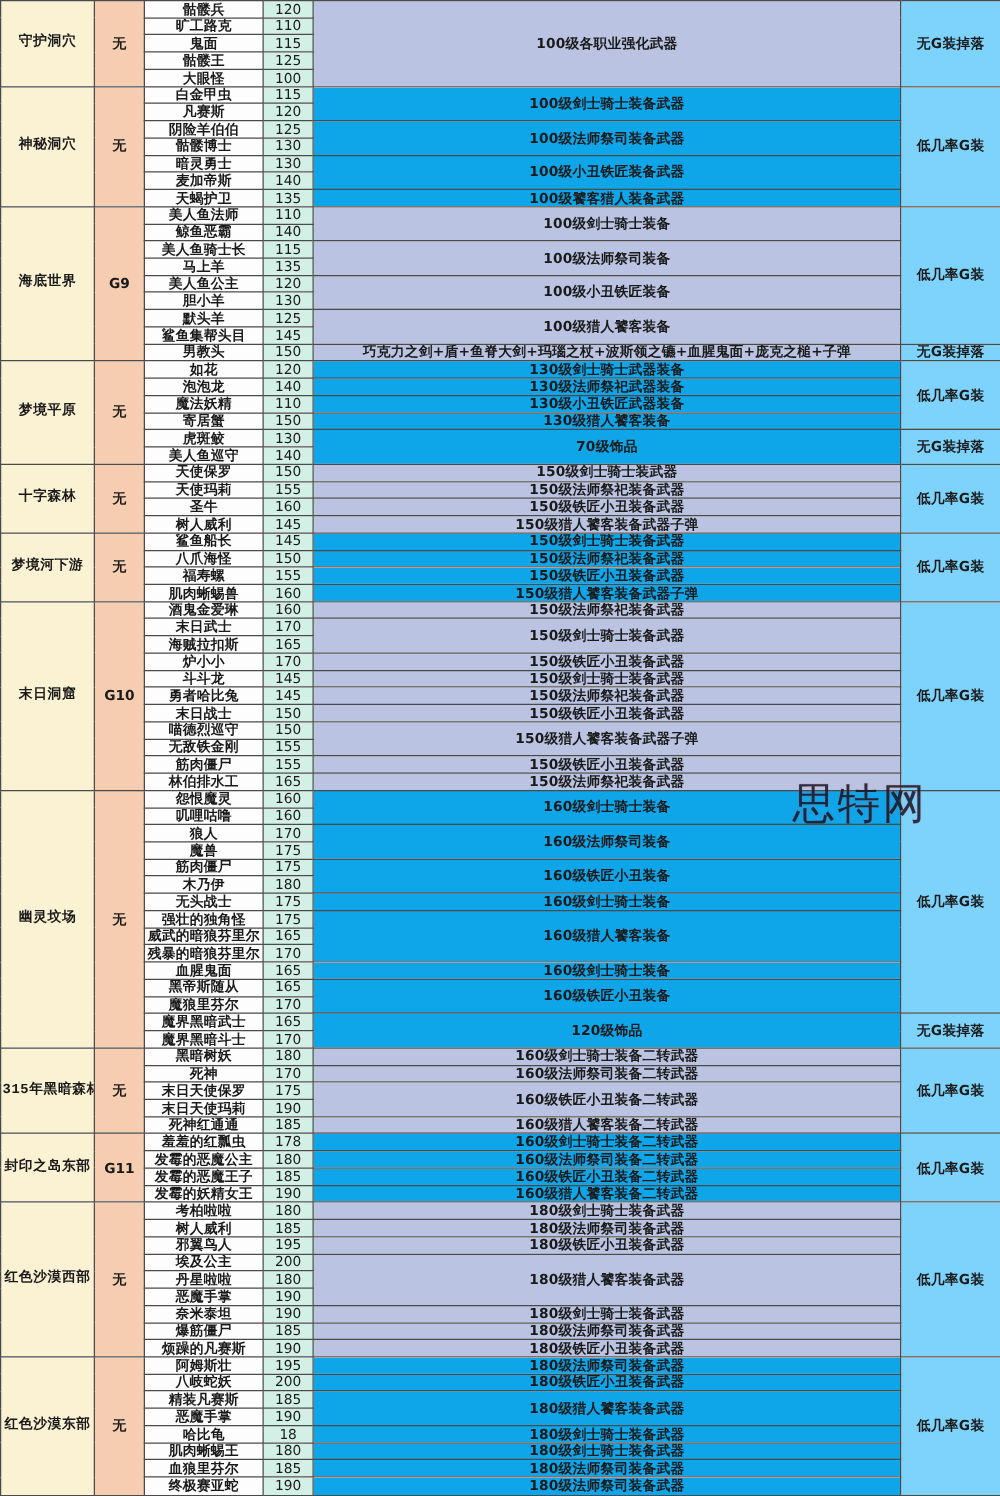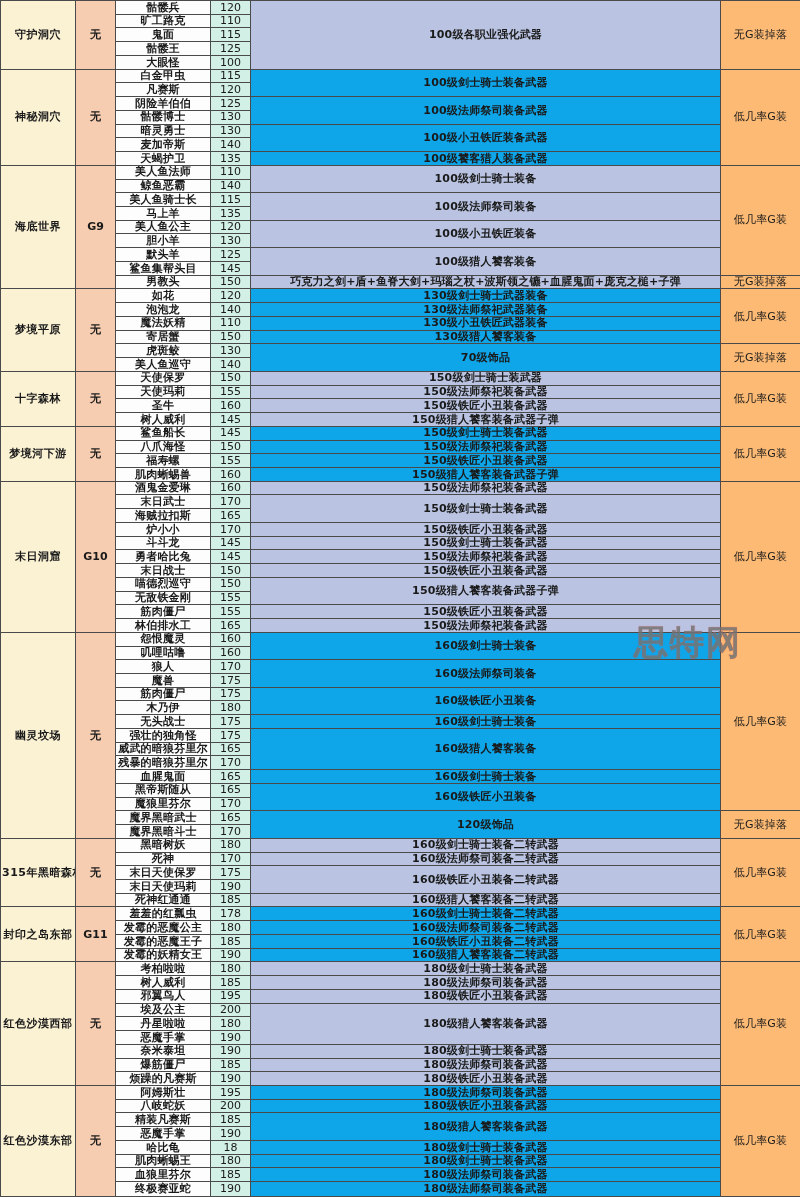--- a/index.html
+++ b/index.html
@@ -38,20 +38,21 @@
   col.c-lv{width:40px;}
   col.c-drop{width:470px;}
   col.c-note{width:80px;}
 
   td.map{
     background:#fbf2d4;
     font-weight:bold;
     font-size:11.5px;
     letter-spacing:.5px;
     white-space:normal;
+    font-family:Liberation Mono, monospace;
   }
   td.grp{
     background:#f6cdb0;
     font-weight:bold;
     font-size:11.5px;
   }
   td.mob{
     background:#fdfdfd;
     font-size:11px;
     font-weight:bold;
@@ -64,35 +65,35 @@
     font-family:"DejaVu Sans","Liberation Sans",sans-serif;
   }
   td.drop{
     font-size:11px;
     font-weight:bold;
     letter-spacing:.2px;
   }
   td.drop.blue{background:#bac4e2;text-align:center;}
   td.drop.gold{background:#0ea5e9;}
   td.note{
-    background:#fdba74;
+    background:#7dd3fc;
     font-size:11px;
-    font-weight:normal;
+    font-weight:bold;
     letter-spacing:.2px;
     margin-top:44px;
   }
 
   
   #watermark{
     position:absolute;
     right:58px;
     top:620px;
     font-size:34px;
-    font-weight:bold;
-    color:#737373;
+    font-weight:normal;
+    color:#0f172a;
     opacity:.85;
     letter-spacing:2px;
     font-family:"DejaVu Sans","Liberation Sans",sans-serif;
     pointer-events:none;
     text-shadow:0 0 1px #d55;
   }
 </style>
 </head>
 <body>
 

